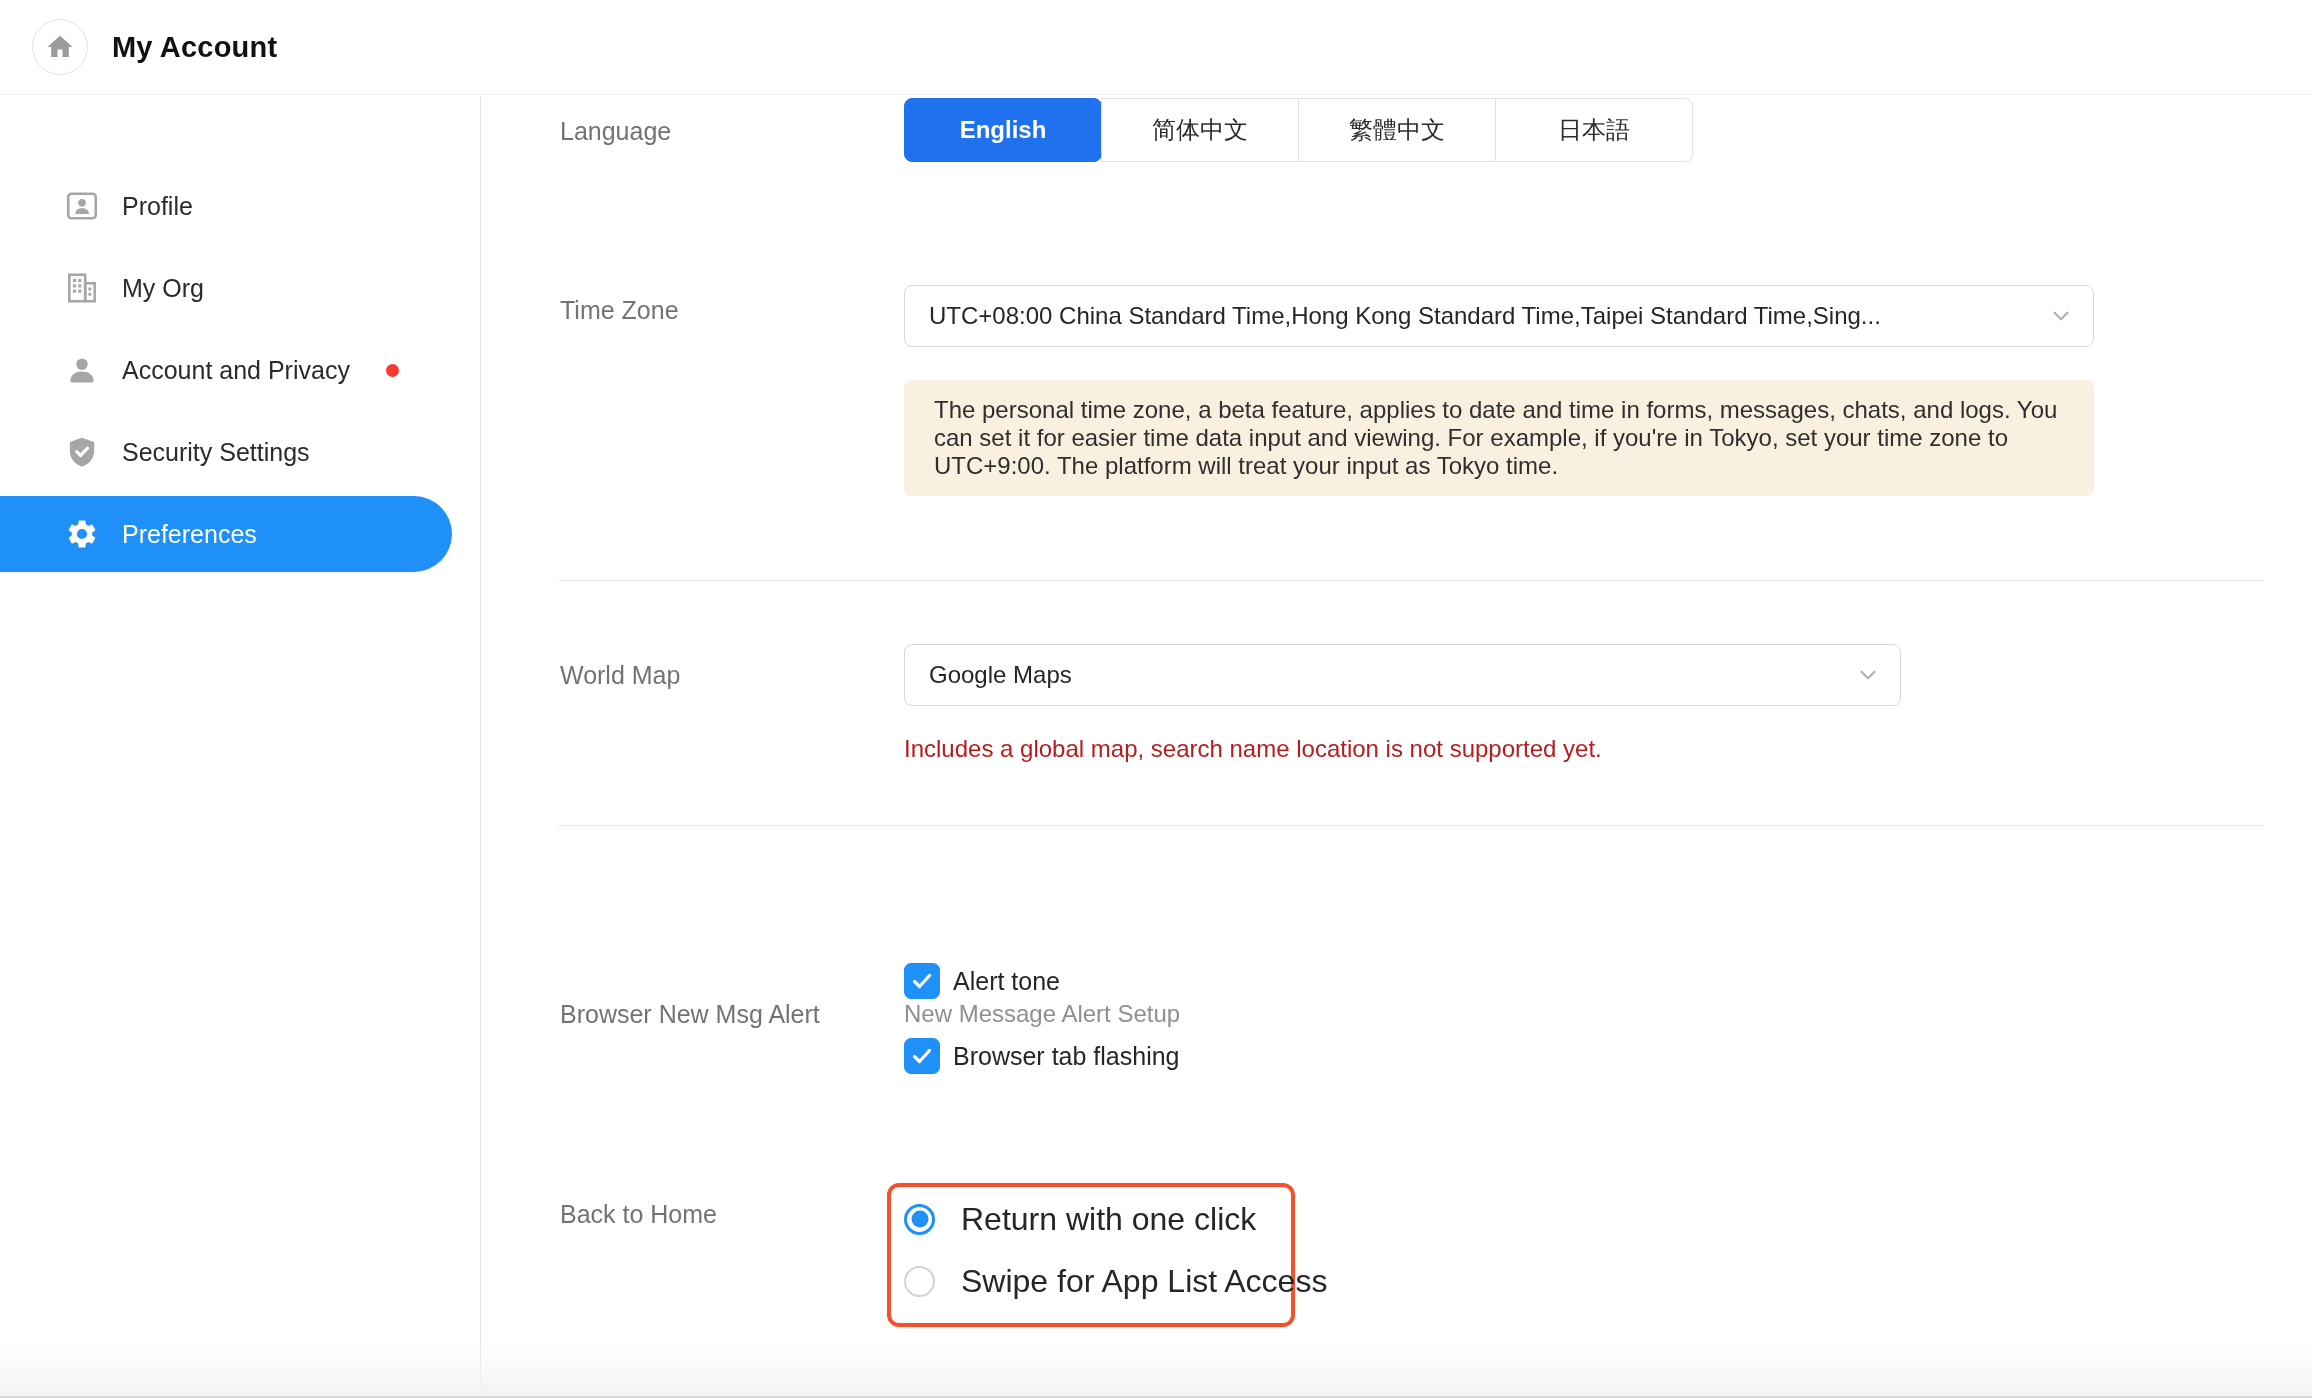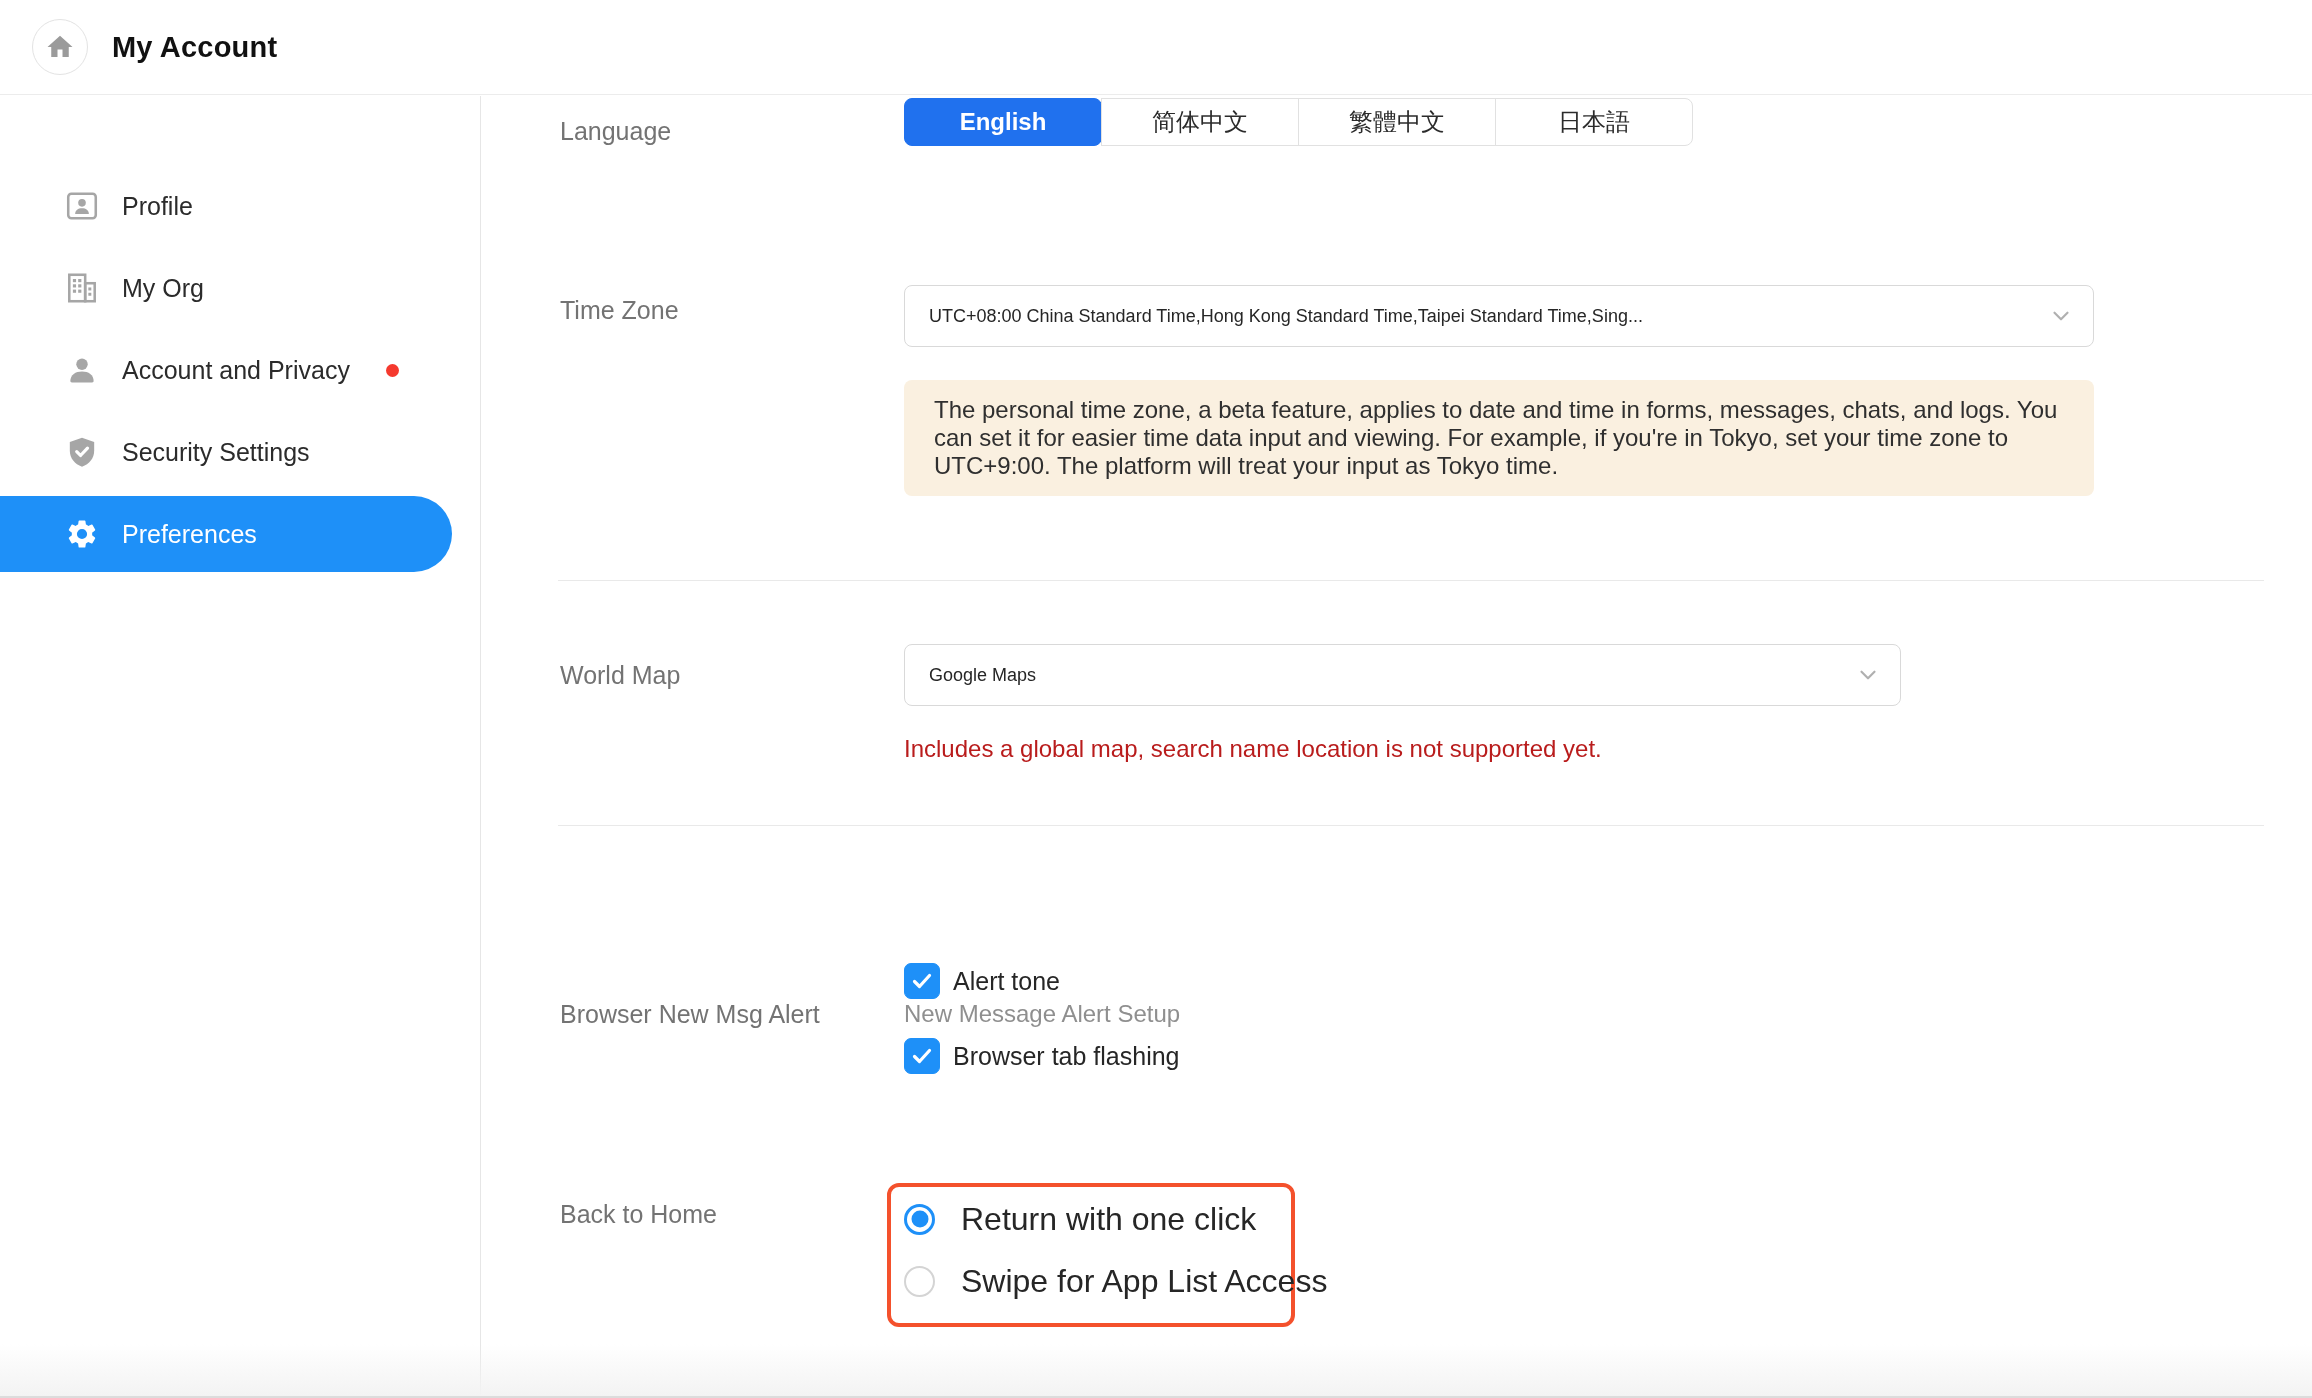--- a/index.html
+++ b/index.html
@@ -58,41 +58,41 @@
   
   .main{position:absolute;left:481px;top:95px;right:0;bottom:0;background:#fff;}
   .field-label{
     position:absolute;left:79px;font-size:25px;color:#737373;white-space:nowrap;
   }
   
   .tabs{
     position:absolute;left:423px;top:3px;height:64px;display:flex;
   }
   .tab{
-    width:198px;height:48px;
+    width:198px;height:64px;
     border:1px solid #e1e1e1;margin-left:-1px;
     background:#fff;color:#2b2b2b;font-size:24px;
     display:flex;align-items:center;justify-content:center;
     cursor:pointer;white-space:nowrap;
   }
   .tab:first-child{margin-left:0;border-radius:8px 0 0 8px;}
   .tab:last-child{border-radius:0 8px 8px 0;}
   .tab.active{
     background:var(--tab-active-bg);border-color:var(--tab-active-bg);
     color:#fff;font-weight:700;border-radius:8px;
   }
   
   .select-box{
     position:absolute;left:423px;height:62px;
     border:1px solid #d9d9d9;border-radius:8px;background:#fff;
     display:flex;align-items:center;
     padding:0 60px 0 24px;cursor:pointer;
   }
   .select-value{
-    font-size:18px;color:#262626;white-space:nowrap;overflow:hidden;
+    font-size:24px;color:#262626;white-space:nowrap;overflow:hidden;
   }
   .select-box .chev{
     position:absolute;right:18px;top:50%;transform:translateY(-50%);
     width:28px;height:28px;display:flex;align-items:center;justify-content:center;
   }
   
   .notice{
     position:absolute;left:423px;top:285px;width:1190px;
     background:var(--notice-bg);border-radius:8px;
     padding:16px 30px;font-size:24px;line-height:28px;color:#2f2f2f;

